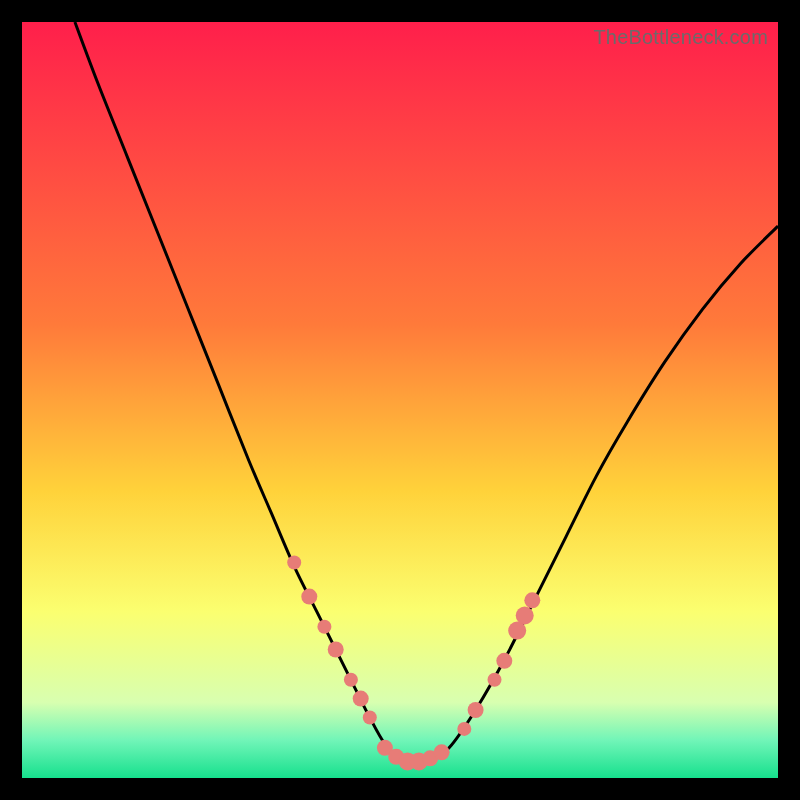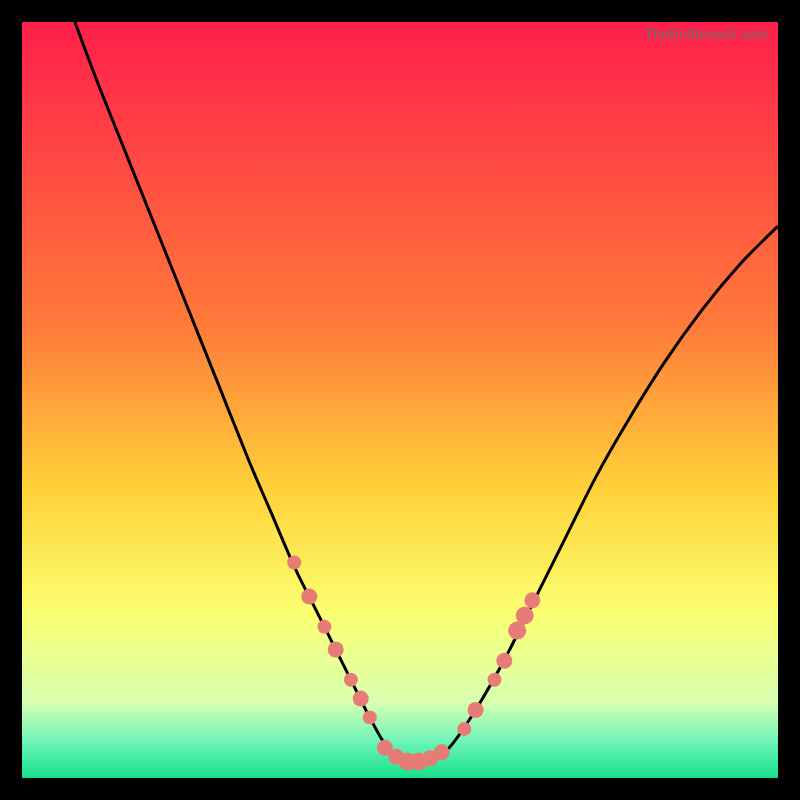--- a/index.html
+++ b/index.html
@@ -24,21 +24,21 @@
     left: 0;
     top: 0;
     width: 756px;
     height: 756px;
   }
   .watermark {
     position: absolute;
     top: 4px;
     right: 10px;
     color: #6b6b6b;
-    font-size: 14px;
+    font-size: 20px;
     font-weight: 500;
     letter-spacing: 0.2px;
     user-select: none;
   }
 </style>
 </head>
 <body>
 
 <div class="frame">
   <svg class="plot" viewBox="0 0 756 756" preserveAspectRatio="none">

